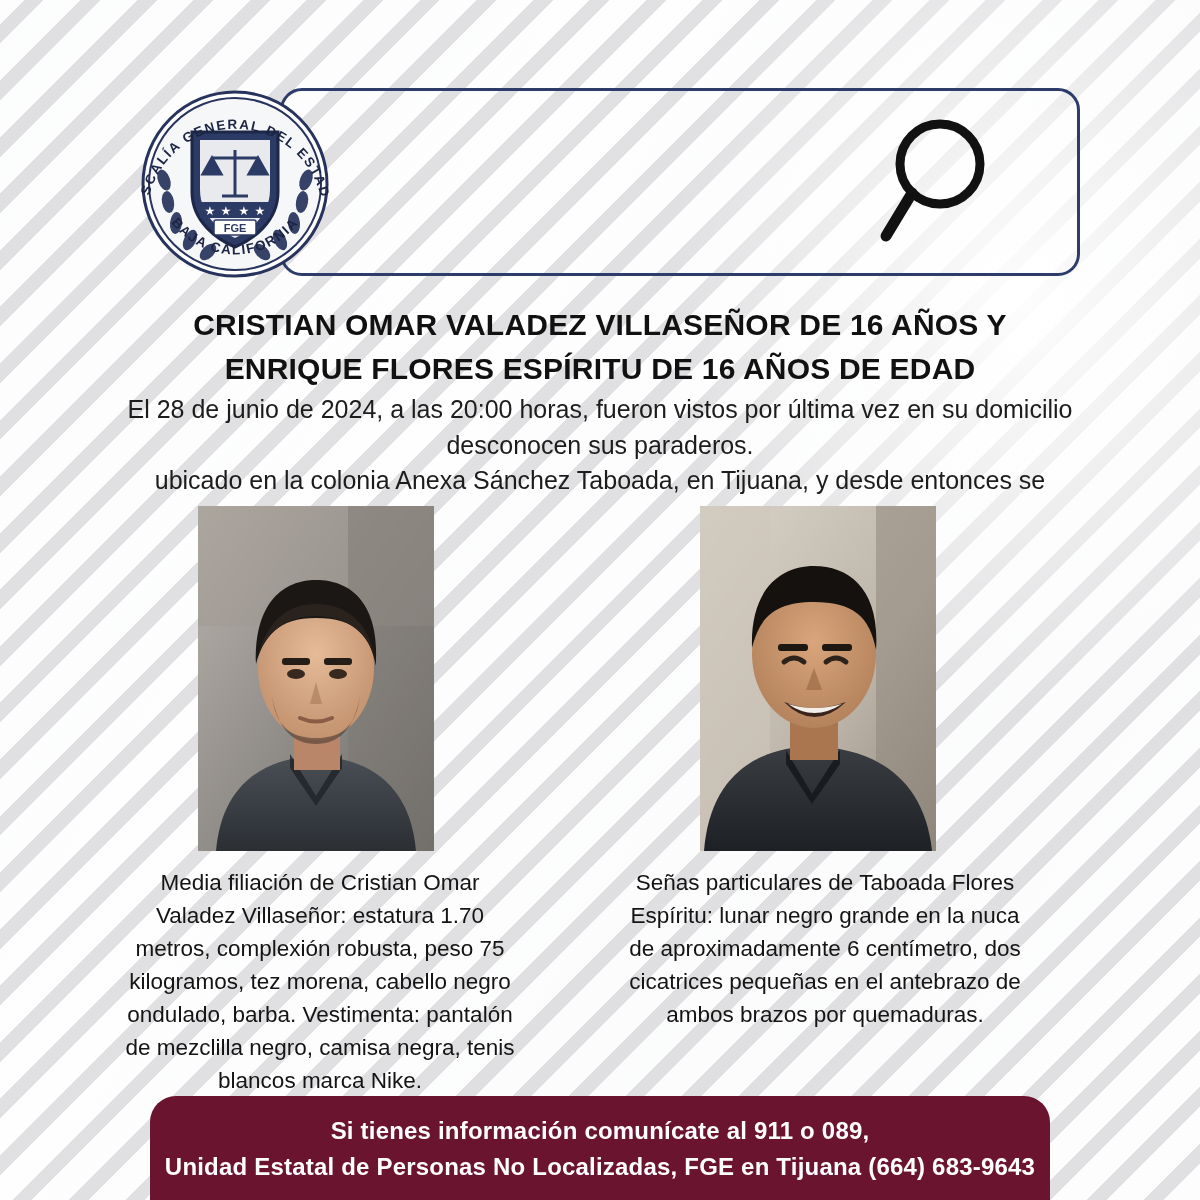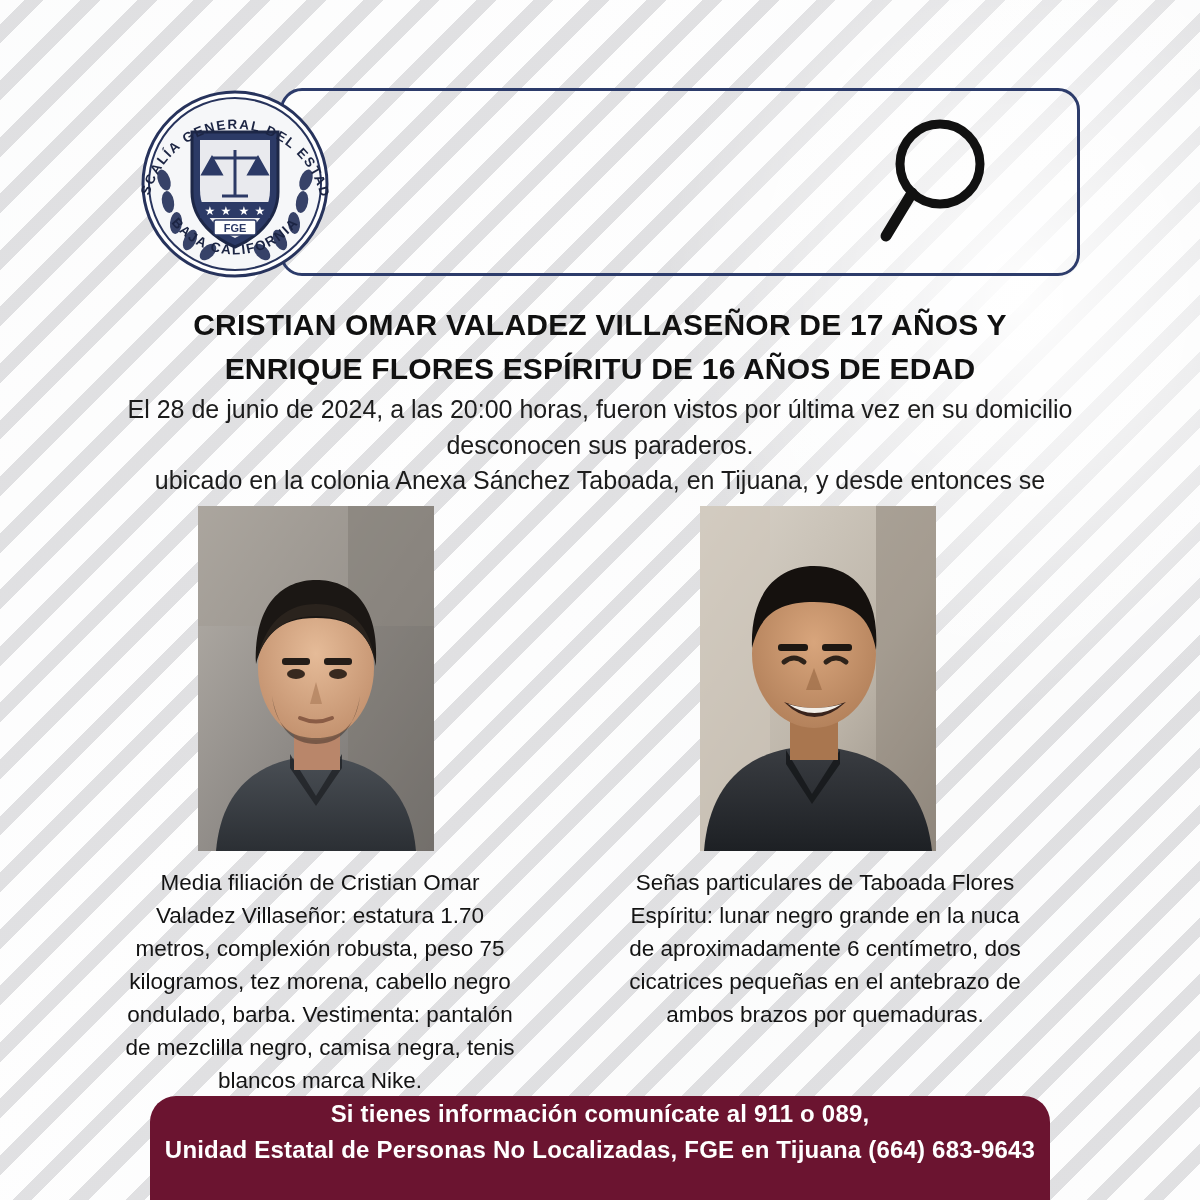--- a/index.html
+++ b/index.html
@@ -163,20 +163,21 @@
     position: absolute;
     left: 150px;
     right: 150px;
     bottom: 0;
     height: 104px;
     background: #6b1430;
     border-top-left-radius: 26px;
     border-top-right-radius: 26px;
     color: #fff;
     text-align: center;
+    padding-top: 17px;
     box-sizing: border-box;
   }
   .footer-line {
     font-size: 24px;
     font-weight: bold;
     line-height: 1.5;
     letter-spacing: 0.2px;
   }
 </style>
 </head>
@@ -250,21 +251,21 @@
 
     <div class="magnifier">
       <svg width="140" height="140" viewBox="0 0 140 140">
         <circle cx="66" cy="52" r="40" fill="none" stroke="#111" stroke-width="9"></circle>
         <line x1="38" y1="81" x2="12" y2="124" stroke="#111" stroke-width="11" stroke-linecap="round"></line>
       </svg>
     </div>
   </div>
 
   <div class="names">
-    <div class="name-line">CRISTIAN OMAR VALADEZ VILLASEÑOR DE 17 AÑOS Y</div>
+    <div class="name-line">CRISTIAN OMAR VALADEZ VILLASEÑOR DE 16 AÑOS Y</div>
     <div class="name-line">ENRIQUE FLORES ESPÍRITU DE 16 AÑOS DE EDAD</div>
   </div>
 
   <div class="desc">
     <div>El 28 de junio de 2024, a las 20:00 horas, fueron vistos por última vez en su domicilio</div>
     <div>desconocen sus paraderos.</div>
     <div>ubicado en la colonia Anexa Sánchez Taboada, en Tijuana, y desde entonces se</div>
   </div>
 
   <div class="photos">

